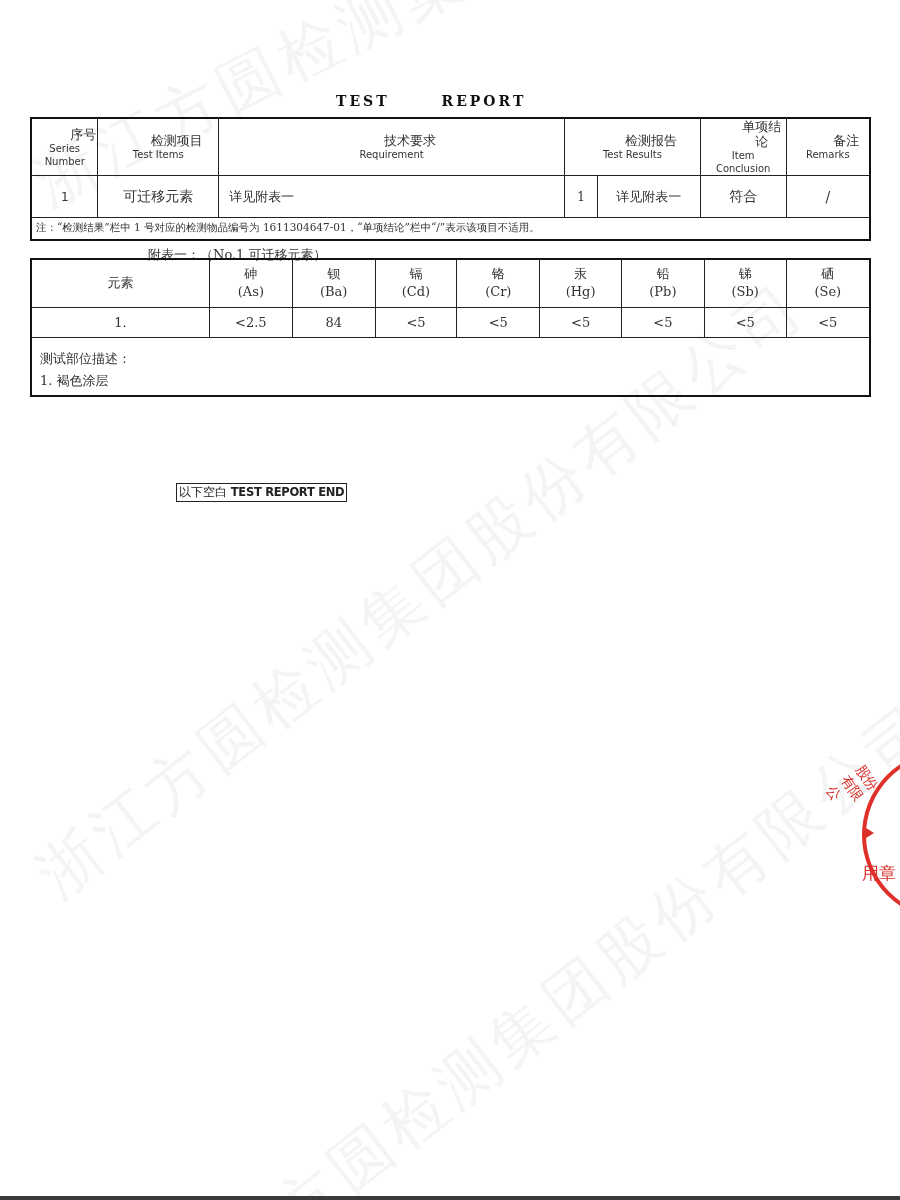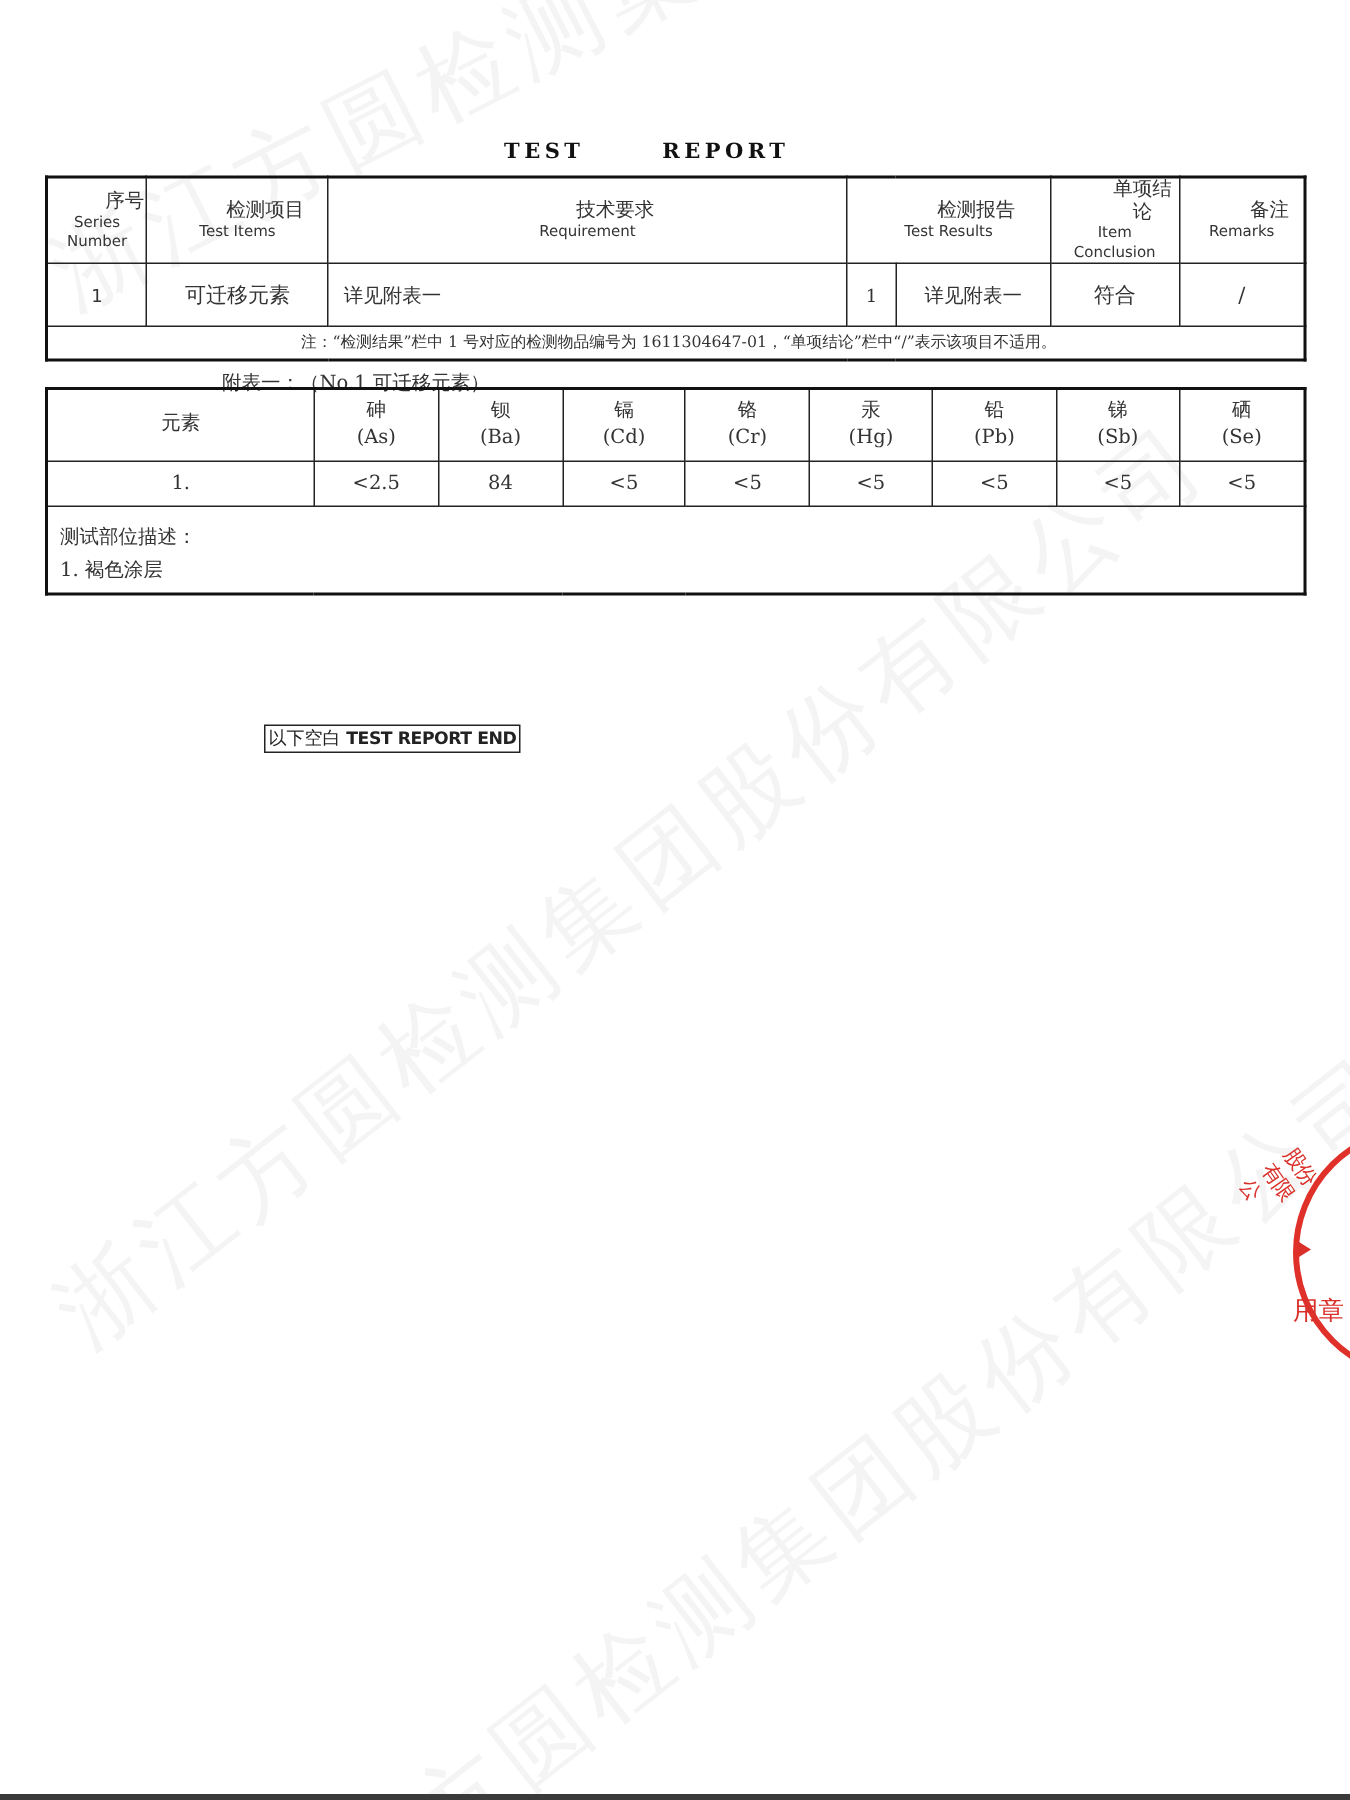--- a/index.html
+++ b/index.html
@@ -27,21 +27,21 @@
 
   table { border-collapse: collapse; position: absolute; }
   td { border: 1.5px solid #222; text-align: center; vertical-align: middle; }
 
   
   .t1 { left: 30px; top: 117px; width: 841px; font-size: 13px; border: 2.5px solid #111; }
   .t1 .h td { height: 52px; }
   .t1 .cn { font-size: 13px; color: #333; line-height: 15px; margin-left: 37px; }
   .t1 .en { font-family: "DejaVu Sans", sans-serif; font-size: 10px; color: #333; line-height: 13px; }
   .t1 .r td { height: 42px; font-size: 14px; color: #333; }
-  .t1 .note td { height: 22px; text-align: center; font-size: 10.5px; padding-left: 4px; color: #333; }
+  .t1 .note td { height: 22px; text-align: left; font-size: 10.5px; padding-left: 4px; color: #333; }
 
   .annex { position: absolute; left: 136px; top: 246px; font-size: 13px; color: #333; padding-left: 12px; }
 
   
   .t2 { left: 30px; top: 258px; width: 841px; border: 2.5px solid #111; font-size: 13px; color: #333; }
   .t2 .cap td { height: 42px; font-size: 13px; }
   .t2 .el td { height: 48px; line-height: 18px; }
   .t2 .lim td { height: 45px; }
   .t2 .res td { height: 30px; }
   .t2 .desc td { height: 59px; text-align: left; vertical-align: top; padding: 10px 0 0 8px; line-height: 22px; }

